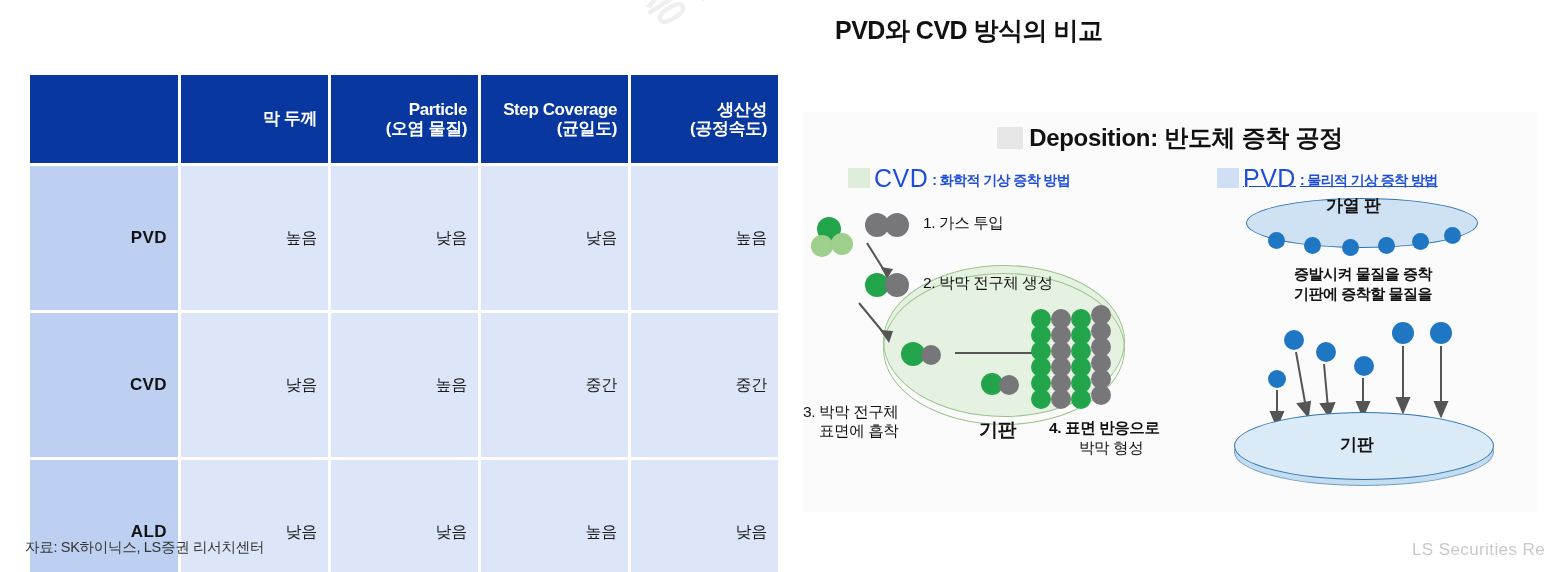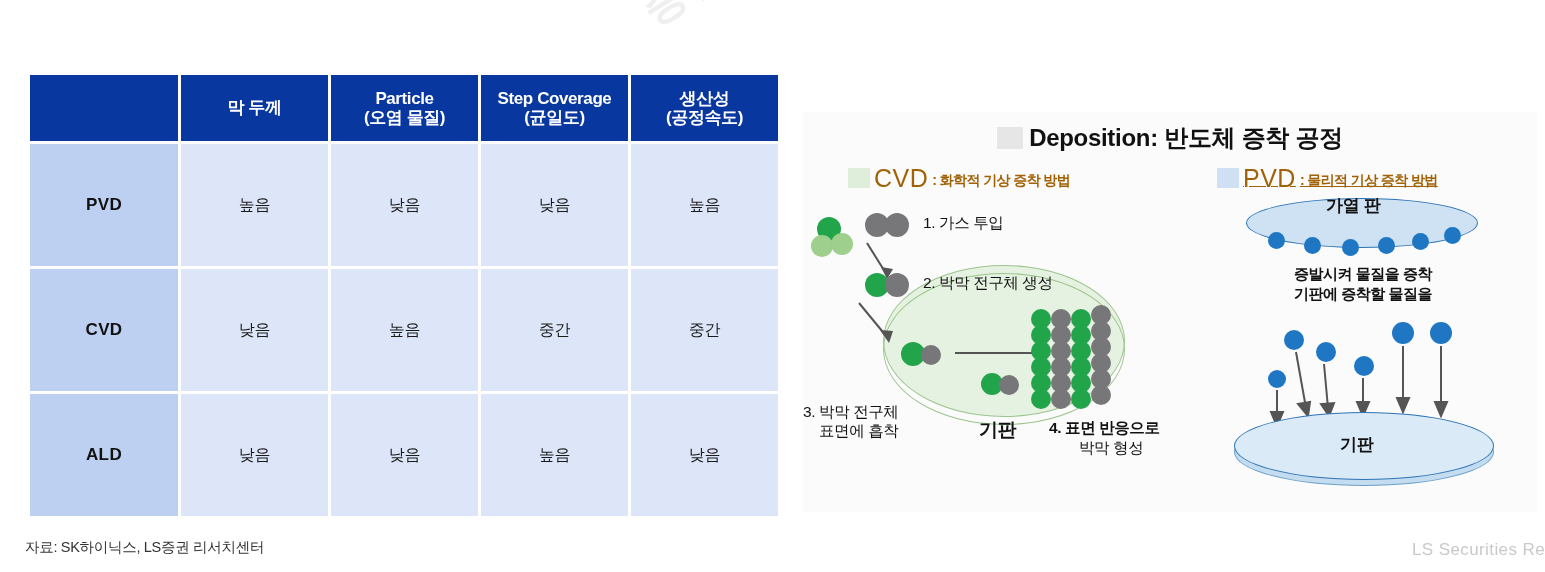--- a/index.html
+++ b/index.html
@@ -19,21 +19,21 @@
   }
 
   
   .left-panel{position:absolute;left:0;top:0;width:790px;height:572px;}
   .panel-title{
     position:absolute;left:22px;top:14px;font-size:25px;font-weight:700;
     letter-spacing:-.5px;color:#111;
   }
   .table-wrap{position:absolute;left:27px;top:72px;width:736px;}
   table.cmp{border-collapse:separate;border-spacing:3px;width:736px;table-layout:fixed;}
-  table.cmp th,table.cmp td{padding:0;margin:0;text-align:center;vertical-align:middle;}
+  table.cmp th,table.cmp td{padding:11px;margin:0;text-align:right;vertical-align:middle;}
   table.cmp thead th{
     background:#0837a0;color:#ffffff;height:66px;font-size:17px;font-weight:700;
     line-height:1.12;letter-spacing:-.4px;
   }
   table.cmp thead th.corner{background:#0837a0;}
   table.cmp tbody td{height:122px;font-size:16px;color:#1a1a1a;background:#dce6f8;letter-spacing:-.3px;}
   table.cmp tbody td.rowhead{background:#bdd0f2;font-size:17px;font-weight:700;color:#111;letter-spacing:.4px;}
   col.c0{width:148px;}col.c1{width:147px;}col.c2{width:147px;}col.c3{width:147px;}col.c4{width:147px;}
   .src-note{position:absolute;left:25px;top:538px;font-size:14.5px;color:#333;letter-spacing:-.3px;}
 
@@ -47,21 +47,21 @@
     position:absolute;left:13px;top:112px;width:734px;height:400px;background:#fbfbfb;
   }
   .fig-head{
     position:absolute;left:0;top:10px;width:100%;text-align:center;
     font-size:24px;font-weight:700;color:#111;letter-spacing:-.3px;white-space:nowrap;
   }
   .fig-head .sw{
     display:inline-block;width:26px;height:22px;background:#e6e6e6;
     vertical-align:-3px;margin-right:6px;
   }
-  .legend{position:absolute;top:52px;font-size:15px;color:#a16207;white-space:nowrap;}
+  .legend{position:absolute;top:52px;font-size:15px;color:#1d4ed8;white-space:nowrap;}
   .legend .sw{display:inline-block;width:22px;height:20px;vertical-align:-3px;margin-right:4px;}
   .legend .code{font-size:25px;font-weight:400;letter-spacing:.5px;vertical-align:-2px;}
   .legend .desc{font-size:14px;font-weight:700;letter-spacing:-.6px;margin-left:4px;}
   .legend.cvd{left:45px;}
   .legend.cvd .sw{background:#dfeeda;}
   .legend.pvd{left:414px;text-decoration:underline;}
   .legend.pvd .sw{background:#cfe0f4;}
 
   
   .cvd-area{position:absolute;left:0px;top:95px;width:410px;height:300px;}
@@ -147,20 +147,21 @@
         </tr>
       </tbody>
     </table>
   </div>
 
   <div class="src-note">자료: SK하이닉스, LS증권 리서치센터</div>
 </div>
 
 <div class="right-panel">
 
+  <div class="panel-title-r">PVD와 CVD 방식의 비교</div>
 
   <div class="figure-box">
 
     <div class="fig-head">
       <span class="sw"></span><span>Deposition: 반도체 증착 공정</span>
     </div>
 
     <div class="legend cvd">
       <span class="sw"></span><span class="code">CVD</span><span class="desc">: 화학적 기상 증착 방법</span>
     </div>

